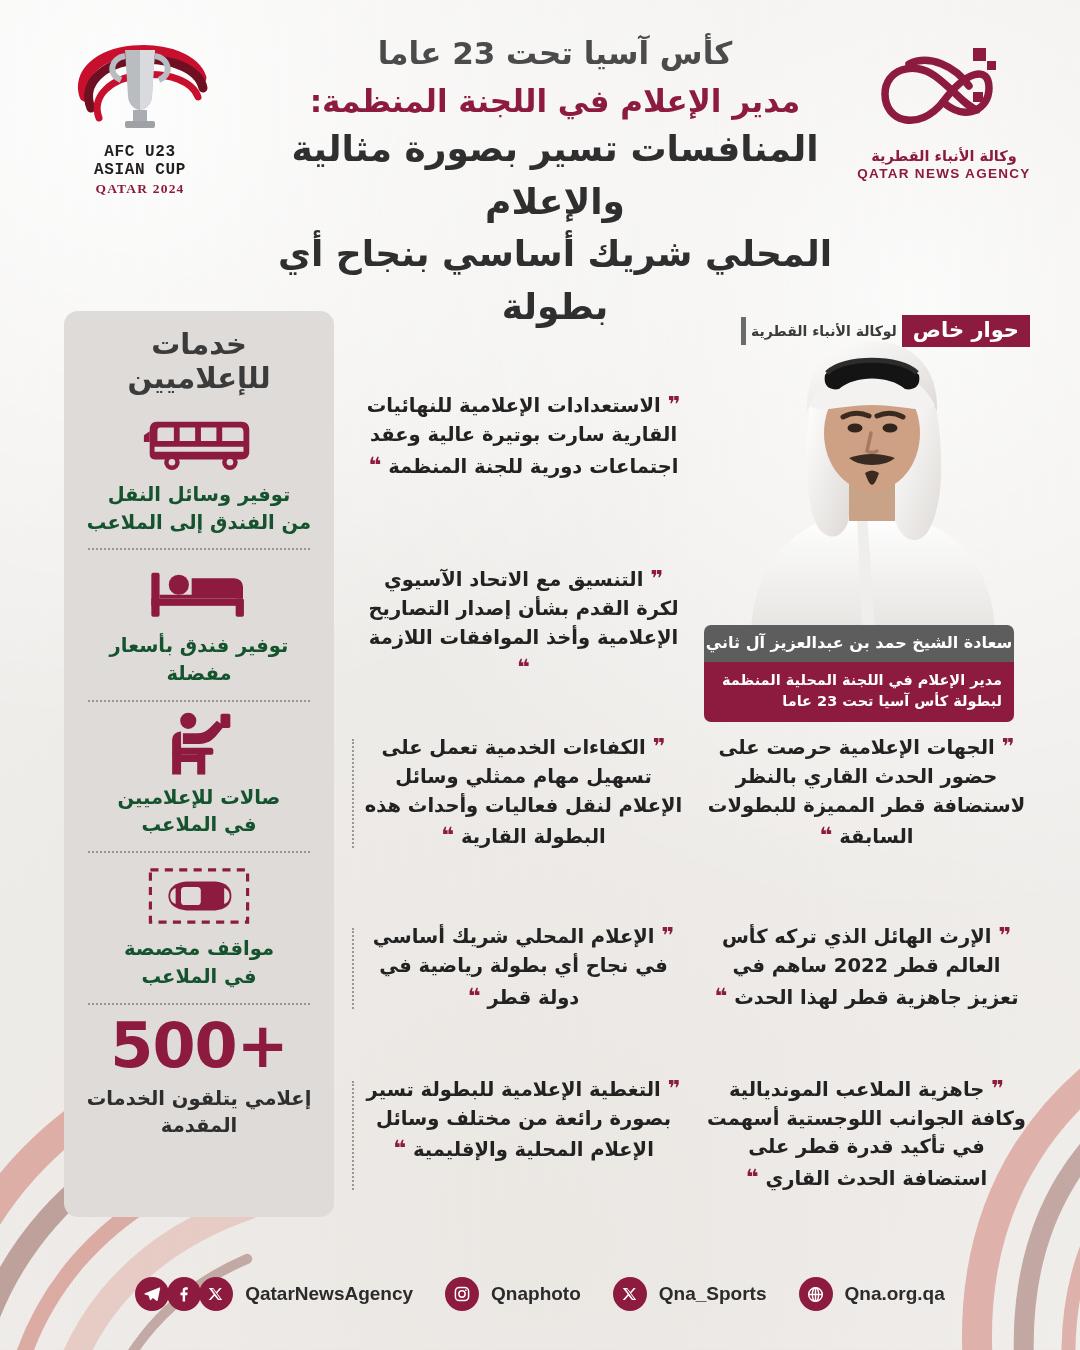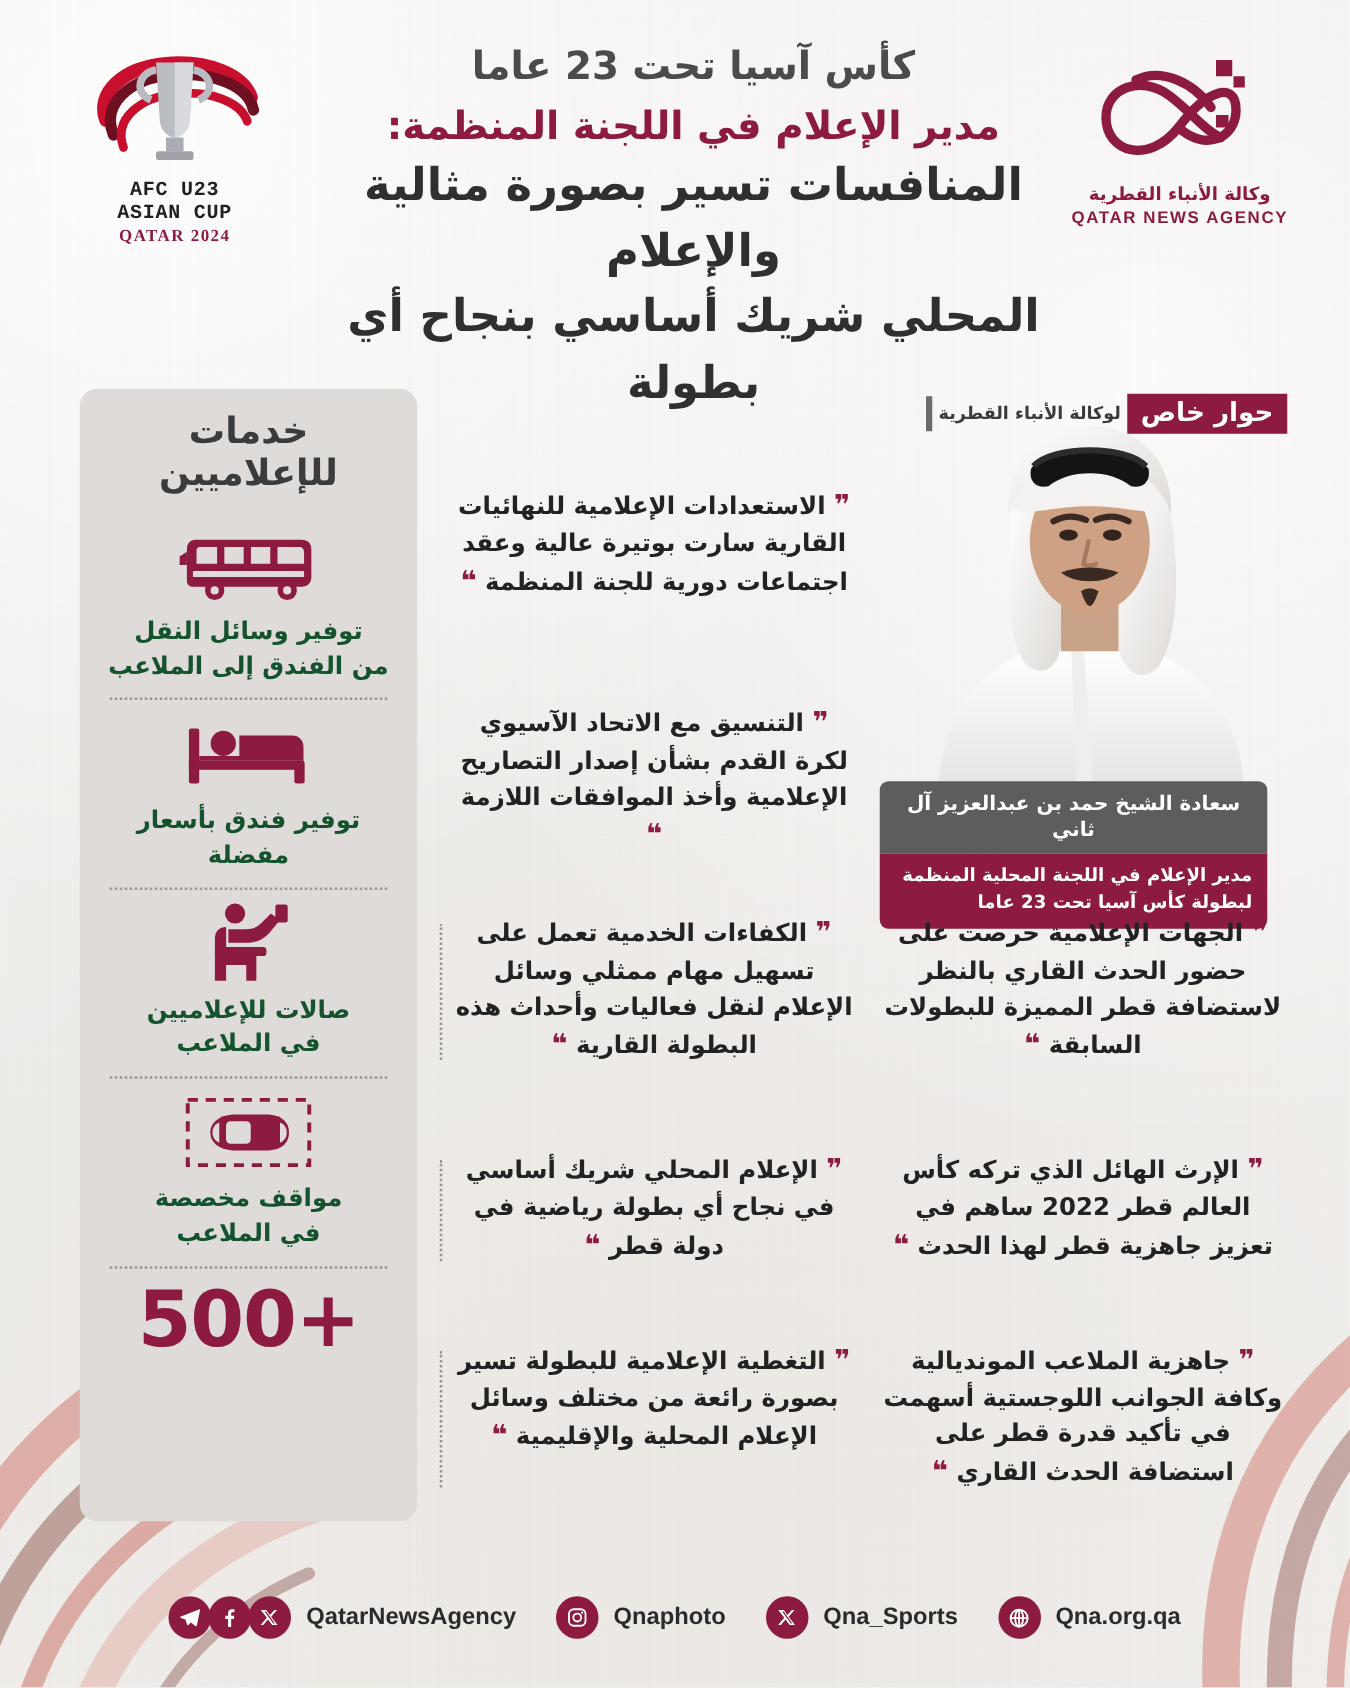--- a/index.html
+++ b/index.html
@@ -74,21 +74,21 @@
   #qna-logo .qna-en { font-size:13.5px; font-weight:700; color:#8c1b3f; letter-spacing:1.3px;
                       direction:ltr; font-family:"Liberation Sans", sans-serif; margin-top:2px;text-align:center;}
 
   
   #sidebar {
     position:absolute; left:64px; top:311px; width:270px; height:906px;
     background:#dedbd8; border-radius:14px; padding:16px 14px 8px;
   }
   #sidebar-title {
     text-align:center; font-size:29px; font-weight:800; color:#3b3b3b;
-    letter-spacing:.5px; margin-bottom:16px;
+    letter-spacing:.5px; margin-bottom:6px;
   }
   .svc {
     text-align:center; padding: 6px 4px 10px;
   }
   .svc-icon { height:62px; display:flex; align-items:center; justify-content:center; margin: 4px 0 8px; }
   .svc-label { font-size:19.5px; font-weight:600; color:#14532d; line-height:1.42; }
   .svc-sep {
     height:0; border-top:2.5px dotted #9a9792; margin: 2px 10px 2px;
   }
   #stat-block { text-align:center; padding-top:8px; }
@@ -108,21 +108,21 @@
   #badge-main {
     background:#8c1b3f; color:#ffffff; font-size:21px; font-weight:800;
     padding:3px 11px 5px; order:1; line-height:1.15;
   }
 
   
   #portrait-wrap { position:absolute; right:-6px; top:24px; width:345px; height:300px; }
   #nameplate { position:absolute; right:24px; top:320px; width:310px; }
   #nameplate .np-top {
     background:#5d5d5d; color:#fff; font-size:16px; font-weight:700;
-    padding:8px 20px; text-align:center; line-height:1.3;
+    padding:8px 0; text-align:center; line-height:1.3;
     border-radius:7px 7px 0 0;
   }
   #nameplate .np-bot {
     background:#8c1b3f; color:#fff; font-size:14.5px; font-weight:600;
     padding:8px 12px 10px; text-align:right; line-height:1.45;
     border-radius:0 0 7px 7px;
   }
 
   
   #quotes { position:absolute; left:0; top:85px; width:686px; }
@@ -308,20 +308,23 @@
         </svg>
       </div>
       <div class="svc-label">
         <span>مواقف مخصصة<br>في الملاعب</span>
       </div>
     </div>
     <div class="svc-sep"></div>
 
     <div id="stat-block">
       <div id="stat-number">500+</div>
+      <div id="stat-label">
+        <span>إعلامي يتلقون الخدمات<br>المقدمة</span>
+      </div>
     </div>
   </div>
 
   <div id="content">
 
     <div id="badge-row">
       <div id="badge-main">حوار خاص</div>
       <div id="badge-sub">لوكالة الأنباء القطرية</div>
       <div id="badge-tail"></div>
     </div>

